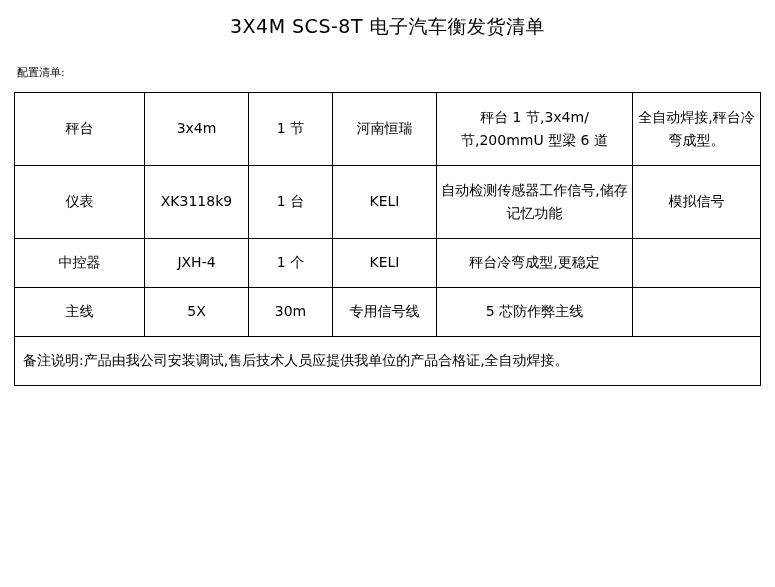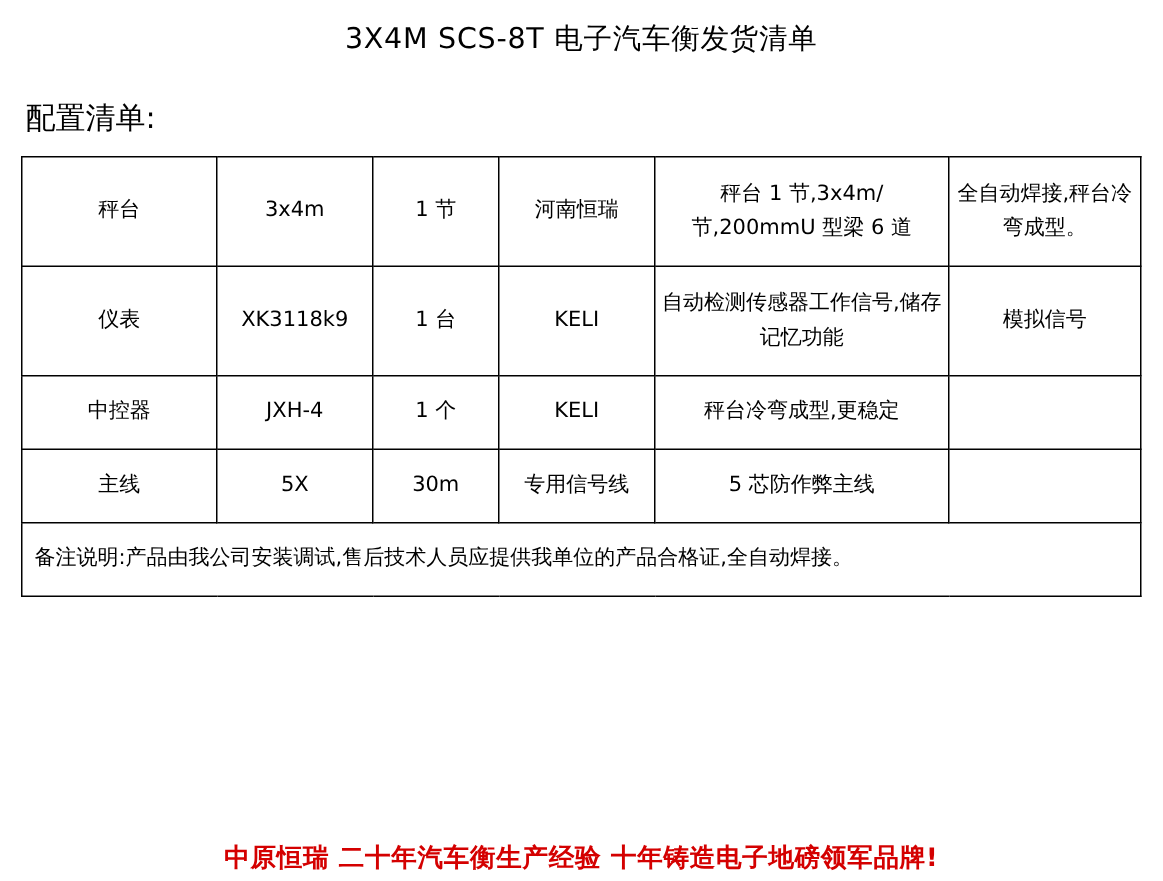--- a/index.html
+++ b/index.html
@@ -25,21 +25,21 @@
   .doc-title {
     text-align: center;
     font-size: 19px;
     font-weight: normal;
     letter-spacing: 0.5px;
     margin-top: 14px;
     margin-bottom: 0;
     line-height: 1.3;
   }
   .subtitle {
-    font-size: 20px;
+    font-size: 11px;
     margin-top: 26px;
     margin-bottom: 12px;
     margin-left: 3px;
   }
   table.spec {
     border-collapse: collapse;
     width: 746px;
     margin-left: 0px;
     table-layout: fixed;
   }
@@ -141,15 +141,14 @@
         <td class="short">5 芯防作弊主线</td>
         <td class="short"></td>
       </tr>
 
       <tr>
         <td class="note-row" colspan="6">备注说明:产品由我公司安装调试,售后技术人员应提供我单位的产品合格证,全自动焊接。</td>
       </tr>
     </tbody>
   </table>
 
-  <div class="footer-slogan" style="color: rgb(212, 0, 0);">中原恒瑞 二十年汽车衡生产经验 十年铸造电子地磅领军品牌!</div>
 
 </div>
 
 </body></html>

